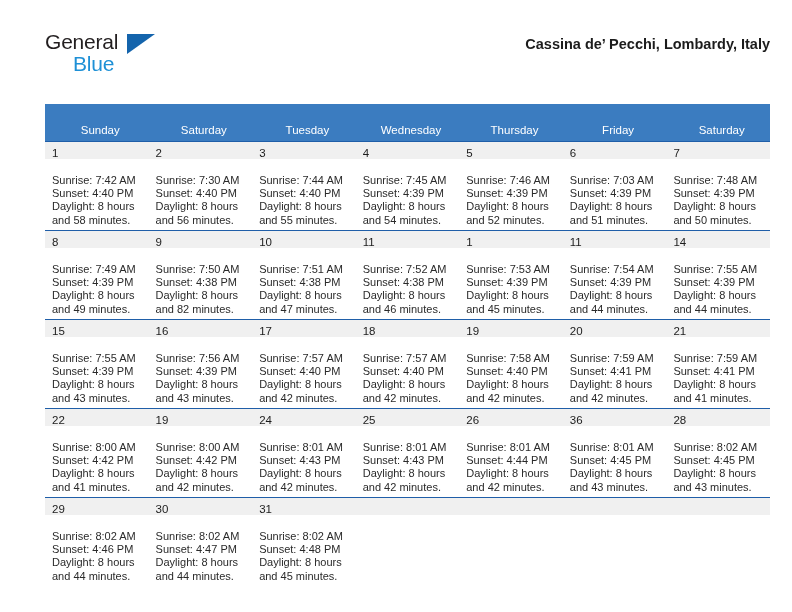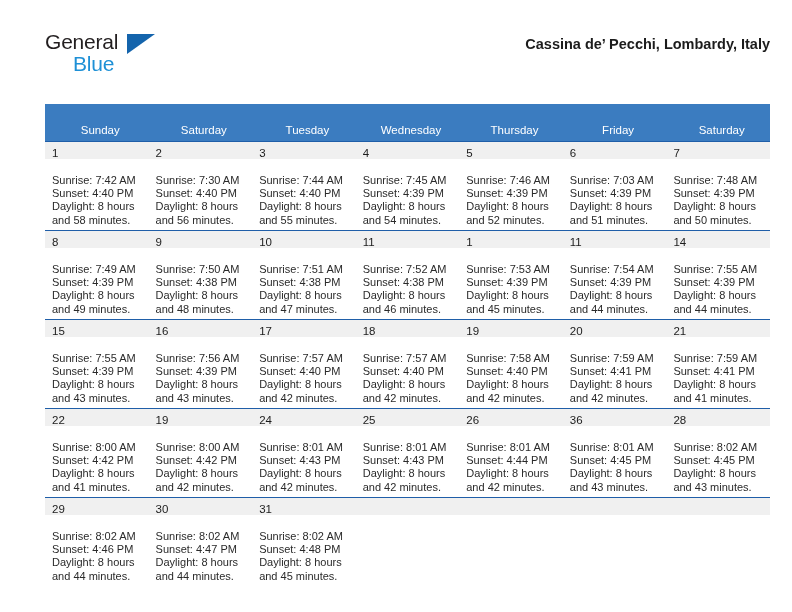--- a/index.html
+++ b/index.html
@@ -272,21 +272,21 @@
               </div>
             </div>
           </td>
           <td>
             <div class="daycell">
               <div class="daynum-band"><span class="daynum">9</span></div>
               <div class="dayinfo">
                 <div>Sunrise: 7:50 AM</div>
                 <div>Sunset: 4:38 PM</div>
                 <div>Daylight: 8 hours</div>
-                <div>and 48 minutes.</div>
+                <div>and 82 minutes.</div>
               </div>
             </div>
           </td>
           <td>
             <div class="daycell">
               <div class="daynum-band"><span class="daynum">10</span></div>
               <div class="dayinfo">
                 <div>Sunrise: 7:51 AM</div>
                 <div>Sunset: 4:38 PM</div>
                 <div>Daylight: 8 hours</div>

